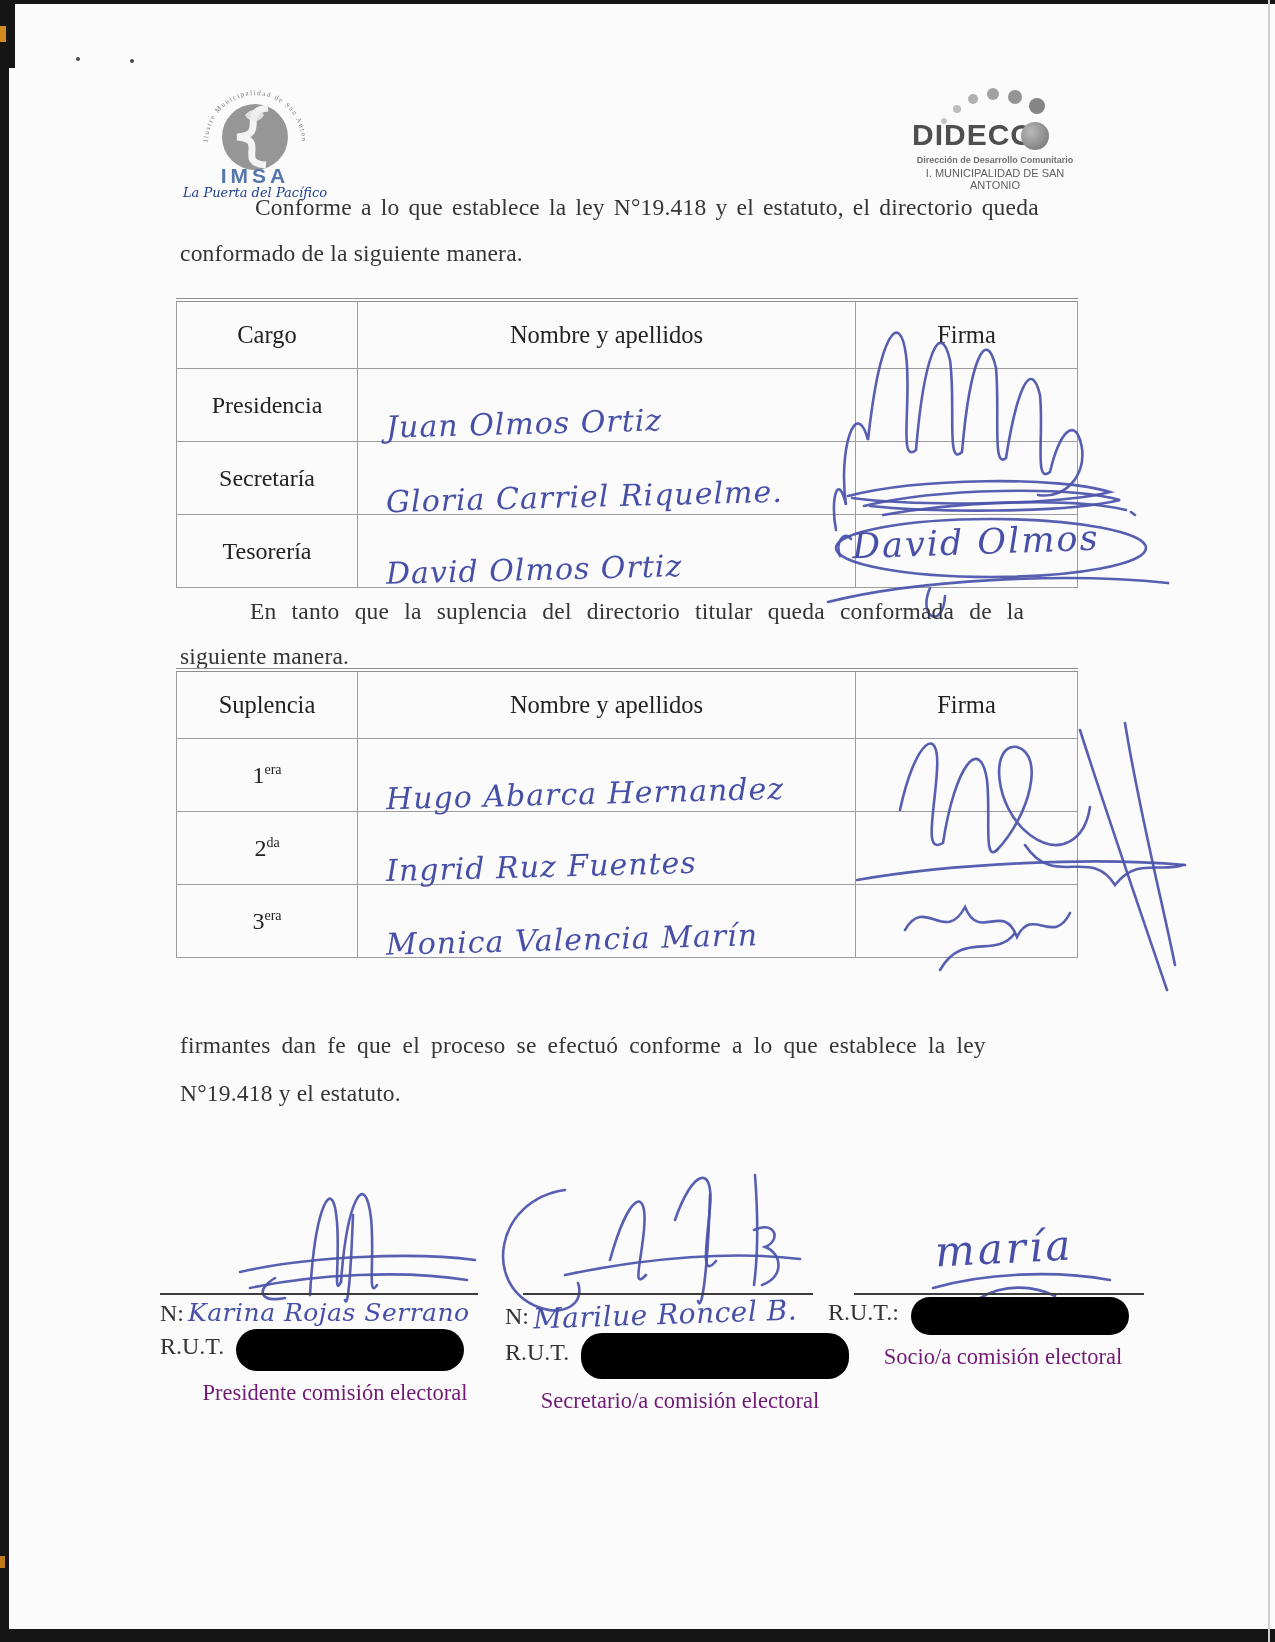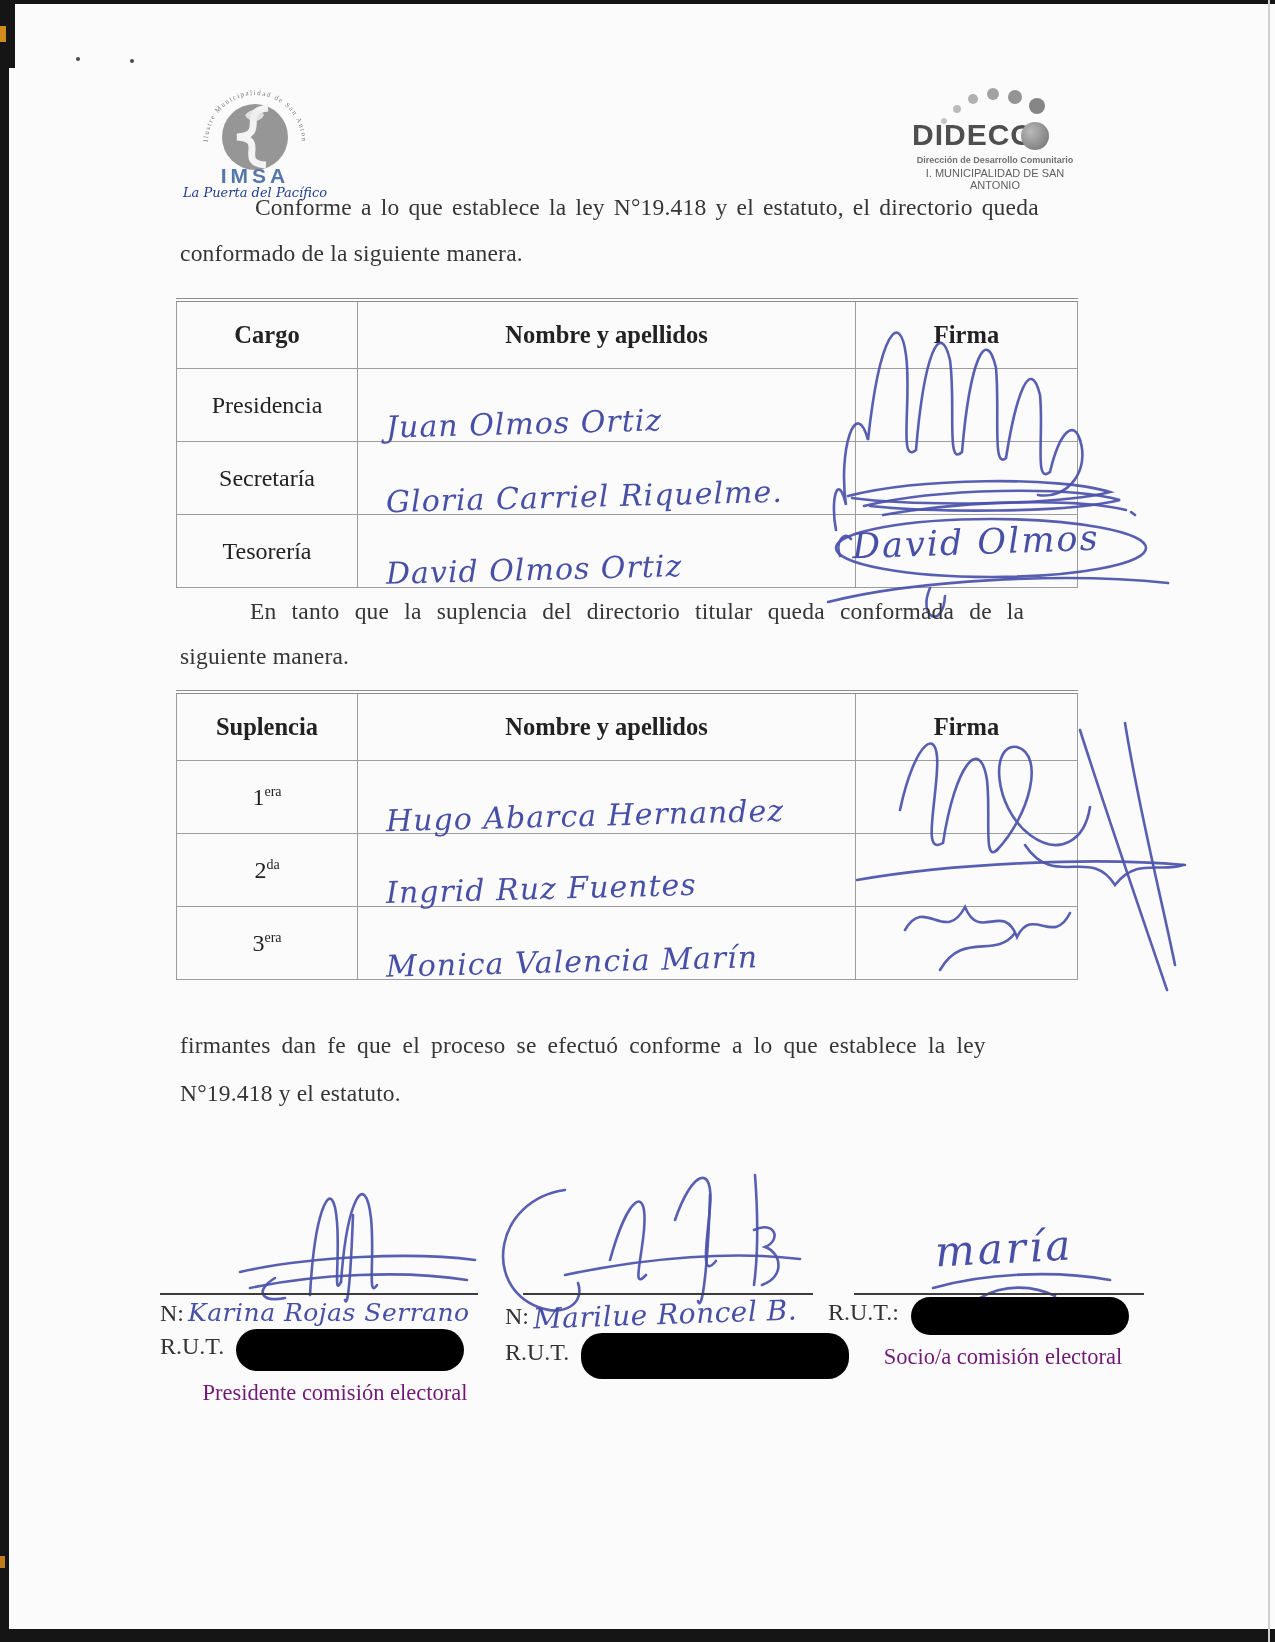--- a/index.html
+++ b/index.html
@@ -8,21 +8,21 @@
   .abs{position:absolute;}
   .edge{position:absolute;background:#151515;}
   .speck{position:absolute;background:#4a4a4a;border-radius:50%;}
   .pline{position:absolute;font-size:23.5px;color:#353535;white-space:nowrap;letter-spacing:.2px;}
   .hand{font-family:"DejaVu Serif",serif;font-style:italic;color:#4750a6;}
   .hand-num{font-family:"DejaVu Serif",serif;font-style:italic;color:#4750a6;
             font-size:25px;padding:0 7px 1px 7px;border-bottom:2.5px solid #4750a6;margin:0 4px;}
   .doc-table{position:absolute;left:176px;border-collapse:collapse;
              border:1.6px solid #8d8d8d;border-top:4px double #8d8d8d;}
   .doc-table th,.doc-table td{border:1.4px solid #9d9d9d;}
-  .doc-table th{height:64px;font-weight:bold;font-size:24.5px;color:#222;text-align:center;}
+  .doc-table th{height:64px;font-weight:normal;font-size:24.5px;color:#222;text-align:center;}
   td.cargo{height:70px;text-align:center;font-size:24px;color:#222;}
   td.nombre{padding:0 0 0 28px;vertical-align:bottom;}
   td.firma{}
   .nm{font-size:30px;display:inline-block;transform:rotate(-1.5deg);letter-spacing:1px;white-space:nowrap;}
   .sup{font-size:14px;vertical-align:super;}
   .sig-svg{position:absolute;pointer-events:none;}
   .sig-svg path,.sig-svg ellipse{fill:none;stroke:#4b53ab;stroke-width:2.6;stroke-linecap:round;opacity:.93;}
   .signer{position:absolute;top:1293px;width:350px;}
   .sig-line{border-top:2.5px solid #3c3c3c;height:0;}
   .lbl{font-size:24px;color:#333;}
@@ -128,21 +128,21 @@
     <path d="M12,44 C7,30 16,18 23,27"></path>
   </svg>
   <svg class="sig-svg" style="left:820px;top:570px;" width="355" height="62" viewBox="0 0 355 62">
     <path d="M8,32 C95,10 245,2 348,13"></path>
     <path d="M110,18 C97,48 123,60 125,26"></path>
   </svg>
 
   <div class="pline" style="left:250px;top:598px;word-spacing:9px;">En tanto que la suplencia del directorio titular queda conformada de la</div>
   <div class="pline" style="left:180px;top:643px;">siguiente manera.</div>
 
-  <table class="doc-table" style="top:690px;padding-left:40px;">
+  <table class="doc-table" style="top:668px;padding-left:40px;">
     <colgroup>
         <col style="width:181px;">
         <col style="width:498px;">
         <col style="width:222px;">
       </colgroup>
     <thead>
       <tr>
         <th>Suplencia</th>
         <th>Nombre y apellidos</th>
         <th>Firma</th>
@@ -220,20 +220,21 @@
   <div class="signer" style="left:505px;">
     <div class="sig-line" style="width:290px;margin-left:18px;"></div>
     <div class="nrow">
       <span class="lbl">N:</span>
       <span class="hand hname" style="font-size:28px;transform:rotate(-2deg);display:inline-block;">Marilue Roncel B.</span>
     </div>
     <div class="rutrow">
       <span class="lbl">R.U.T.</span>
       <span class="redact" style="width:268px;height:46px;"></span>
     </div>
+    <div class="role">Secretario/a comisión electoral</div>
   </div>
 
   <div class="signer" style="left:828px;">
     <div class="sig-line" style="width:290px;margin-left:26px;"></div>
     <div class="rutrow">
       <span class="lbl">R.U.T.:</span>
       <span class="redact" style="width:218px;height:38px;"></span>
     </div>
     <div class="role">Socio/a comisión electoral</div>
   </div>

